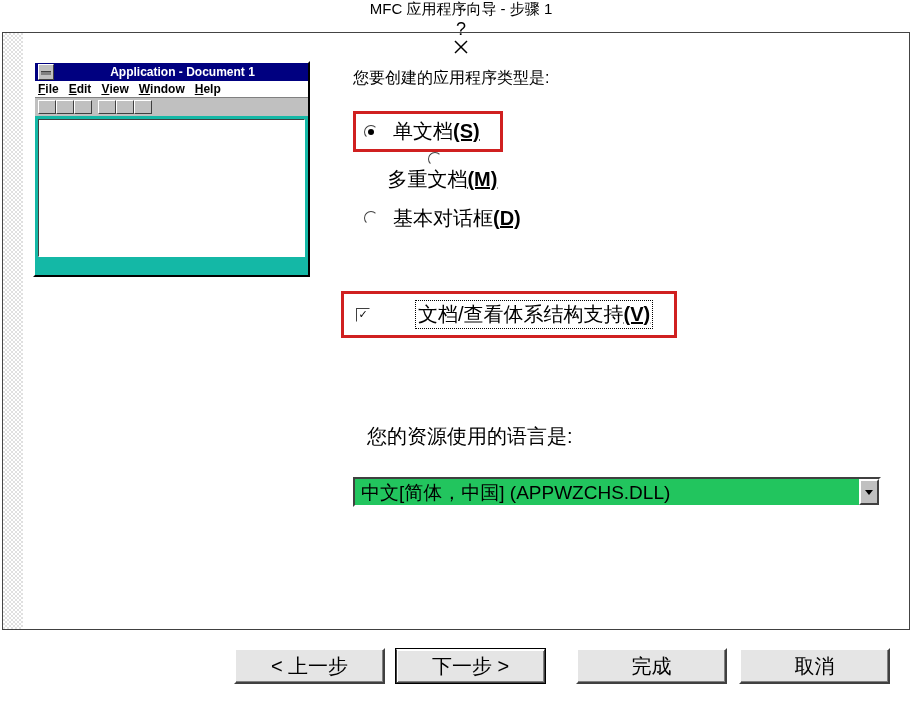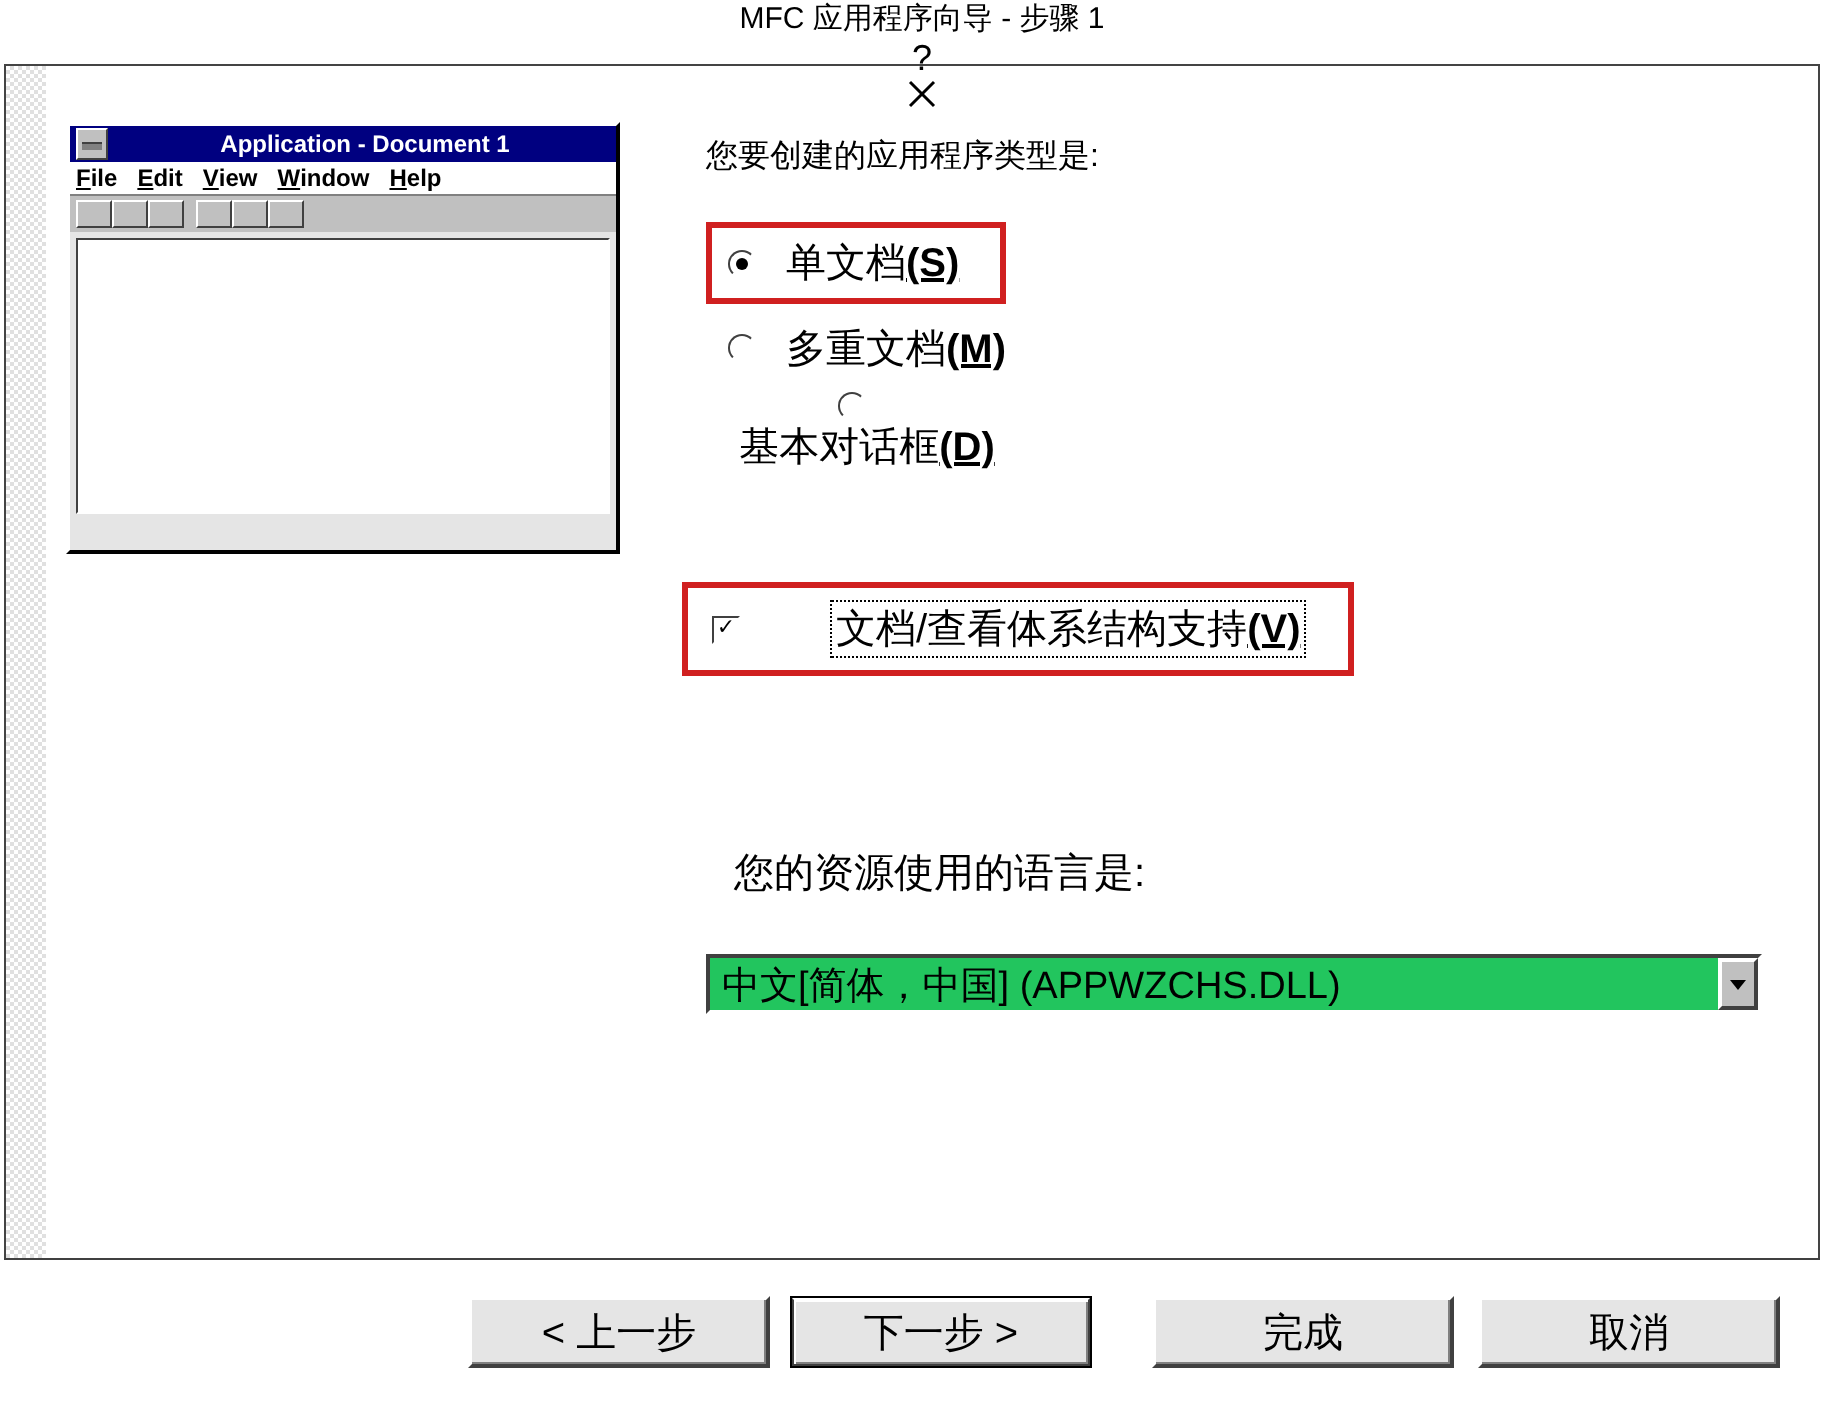--- a/index.html
+++ b/index.html
@@ -46,21 +46,21 @@
       linear-gradient(-45deg, #e0e0e0 25%, transparent 25%),
       linear-gradient(45deg, transparent 75%, #e0e0e0 75%),
       linear-gradient(-45deg, transparent 75%, #e0e0e0 75%);
     background-size: 4px 4px;
     background-position: 0 0, 0 2px, 2px -2px, -2px 0;
   }
   .preview-frame {
     position: absolute;
     left: 30px; top: 28px;
     width: 277px; height: 216px;
-    background: #e5e5e5;
+    background: #14b8a6;
     border-top: 2px solid #fff;
     border-left: 2px solid #fff;
     border-right: 2px solid #000;
     border-bottom: 2px solid #000;
   }
   .preview-titlebar {
     height: 18px;
     background: #000080;
     color: #fff;
     display: flex;
@@ -298,25 +298,25 @@
 
   <div class="radio-group">
     <div class="highlight-box row1">
       <div class="radio-row" style="height:auto;align-items:center;">
         <span class="radio">
             <span class="dot"></span>
           </span>
         <span class="lbl-text"><span>单文档</span><b class="hotkey">(S)</b></span>
       </div>
     </div>
-    <div class="radio-row" style="padding-left:11px;">
+    <div class="radio-row" style="padding-left:11px;flex-direction:column;">
       <span class="radio"></span>
       <span class="lbl-text"><span>多重文档</span><b class="hotkey">(M)</b></span>
     </div>
-    <div class="radio-row" style="padding-left:11px;flex-direction:column;">
+    <div class="radio-row" style="padding-left:11px;">
       <span class="radio"></span>
       <span class="lbl-text"><span>基本对话框</span><b class="hotkey">(D)</b></span>
     </div>
   </div>
 
   <div class="check-wrap">
     <div class="check-row">
       <span class="checkbox">✓</span>
       <span class="dotted-focus lbl-text"><span>文档/查看体系结构支持</span><b class="hotkey">(V)</b></span>
     </div>

